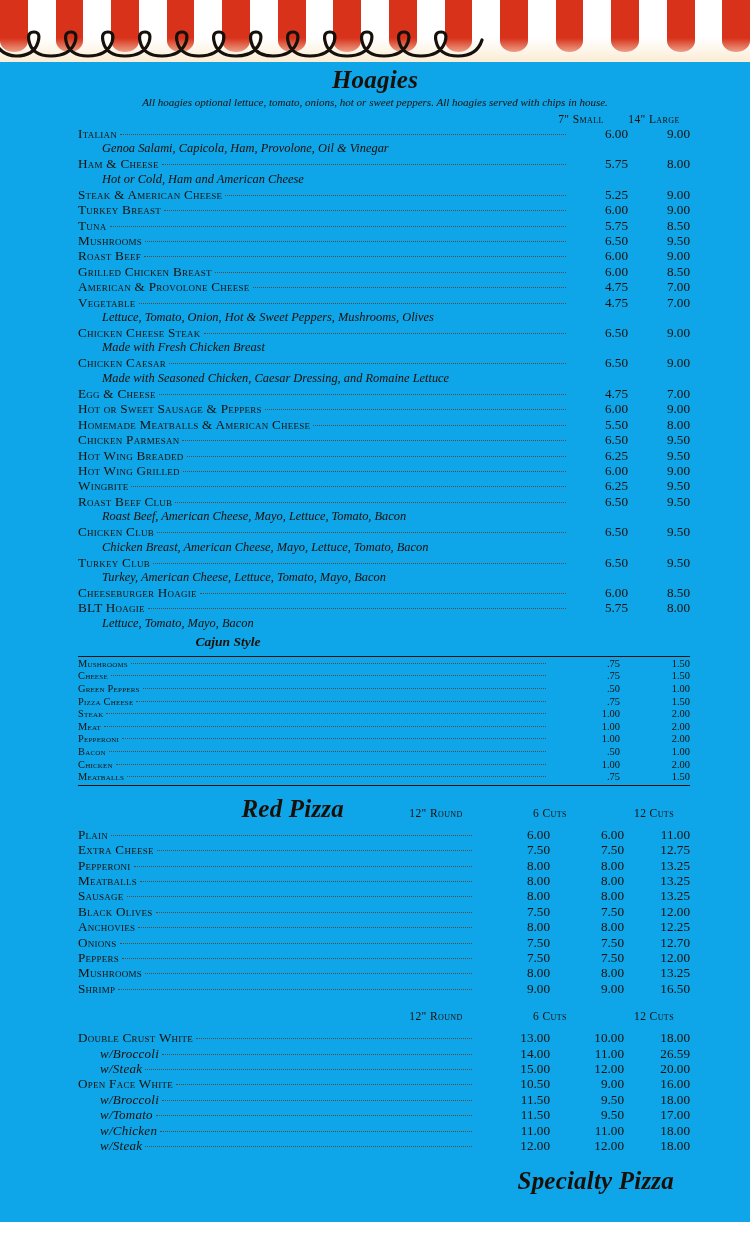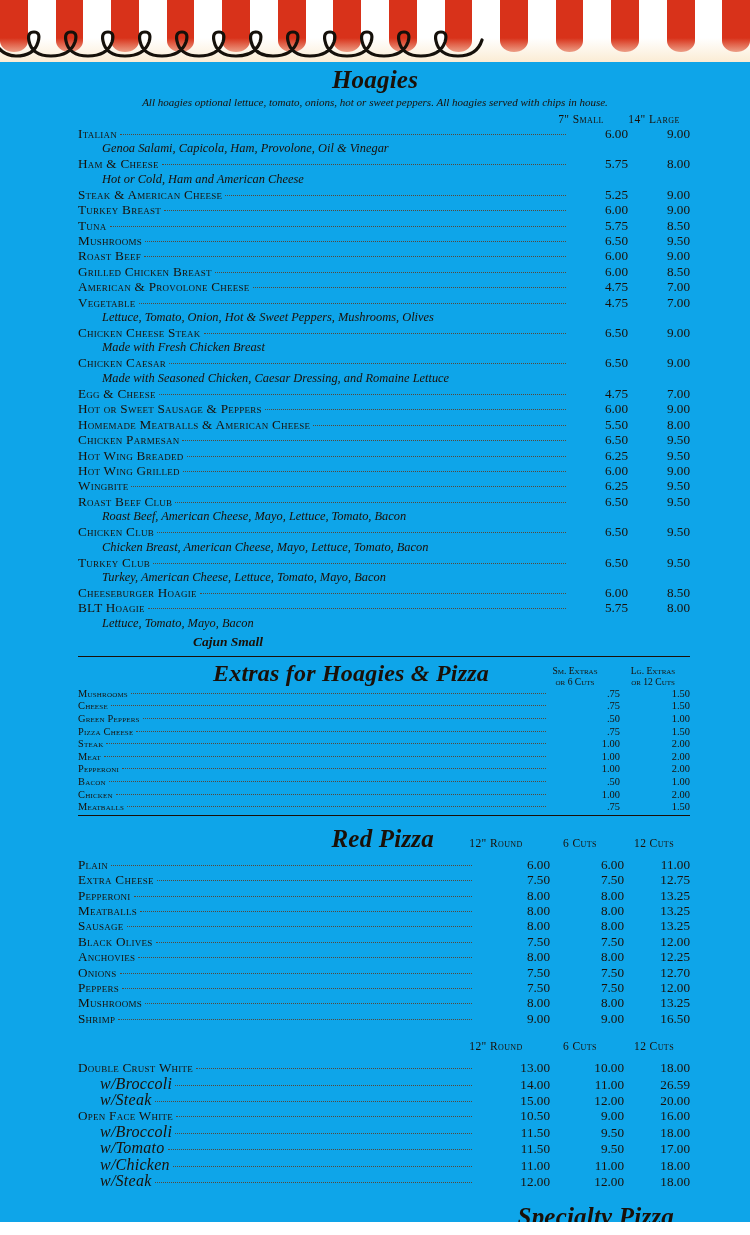--- a/index.html
+++ b/index.html
@@ -181,20 +181,21 @@
     color: #1a1008;
   }
   .extras-head .ch.a { width: 82px; }
   .extras-head .ch.b { width: 74px; }
 
   
   .pz-head {
     display: flex;
     align-items: flex-end;
     justify-content: flex-end;
+    gap: 30px;
   }
   .pz-head .t {
     flex: 1 1 auto;
     text-align: right;
     padding-right: 16px;
   }
   .pz-head .ch {
     font-variant: small-caps;
     font-size: 11.5px;
     letter-spacing: 0.4px;
@@ -206,21 +207,21 @@
   .pz-head .ch.b { width: 76px; text-align: center; }
   .pz-head .ch.c { width: 72px; }
 
   .p-p1 { width: 78px; }
   .p-p2 { width: 74px; }
   .p-p3 { width: 66px; }
 
   .sub-row .name {
     font-variant: normal;
     font-style: italic;
-    font-size: 16px;
+    font-size: 13px;
     padding-left: 22px;
   }
 
   .footnote-row {
     display: flex;
     font-style: italic;
     font-weight: bold;
     font-size: 13.5px;
     color: #1a1008;
     margin-top: 3px;
@@ -428,41 +429,28 @@
           </div>
           <div class="row">
             <span class="name">BLT Hoagie</span>
             <span class="dots"></span>
             <span class="price h-p1">5.75</span>
             <span class="price h-p2">8.00</span>
           </div>
           <div class="desc">Lettuce, Tomato, Mayo, Bacon</div>
         </div>
       <div class="footnote-row">
-        <div class="a">Cajun Small</div>
+        <div class="a">Cajun Style</div>
       </div>
     </div>
   </div>
 
   <div class="section extras" style="margin-top:6px;">
     <div class="inner">
       <div class="extras-rule"></div>
-      <div class="extras-head" style="margin-top:3px;">
-        <div class="t">
-          <span class="sec-title">Extras for Hoagies &amp; Pizza</span>
-        </div>
-        <div class="ch a">
-          <div>Sm. Extras</div>
-          <div>or 6 Cuts</div>
-        </div>
-        <div class="ch b">
-          <div>Lg. Extras</div>
-          <div>or 12 Cuts</div>
-        </div>
-      </div>
       <div id="extras-list" style="margin-top:1px;">
           <div class="row">
             <span class="name">Mushrooms</span>
             <span class="dots"></span>
             <span class="price e-p1">.75</span>
             <span class="price e-p2">1.50</span>
           </div>
           <div class="row">
             <span class="name">Cheese</span>
             <span class="dots"></span>

